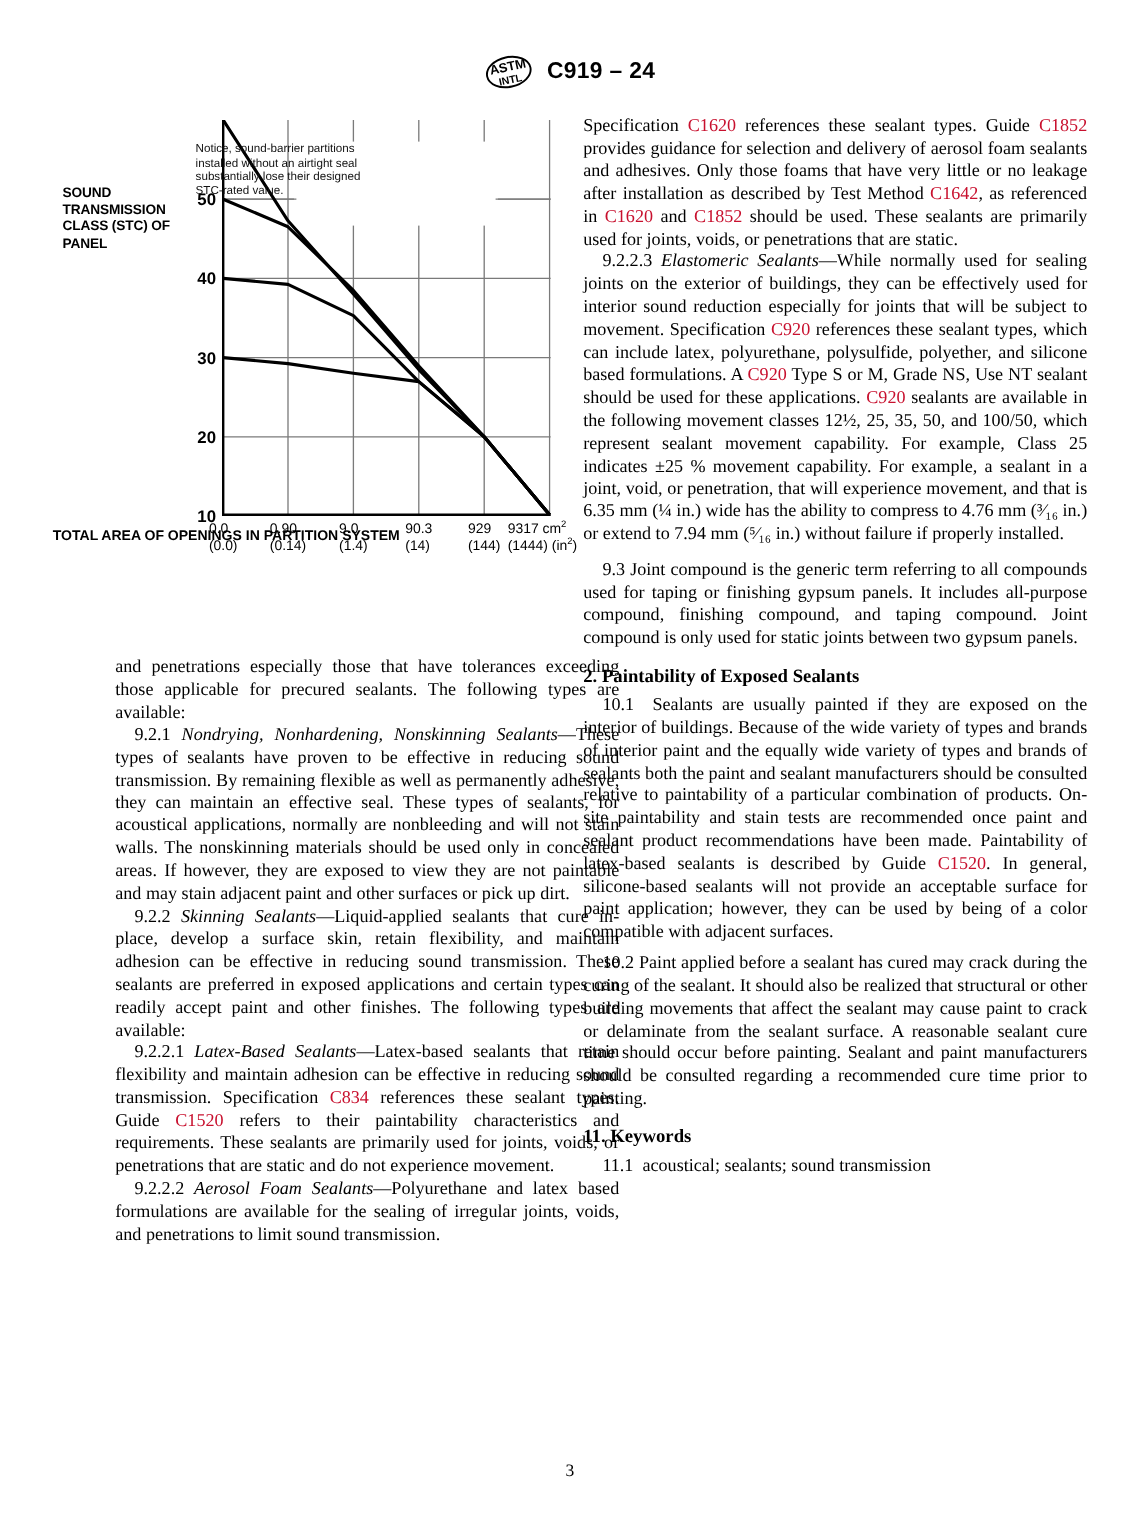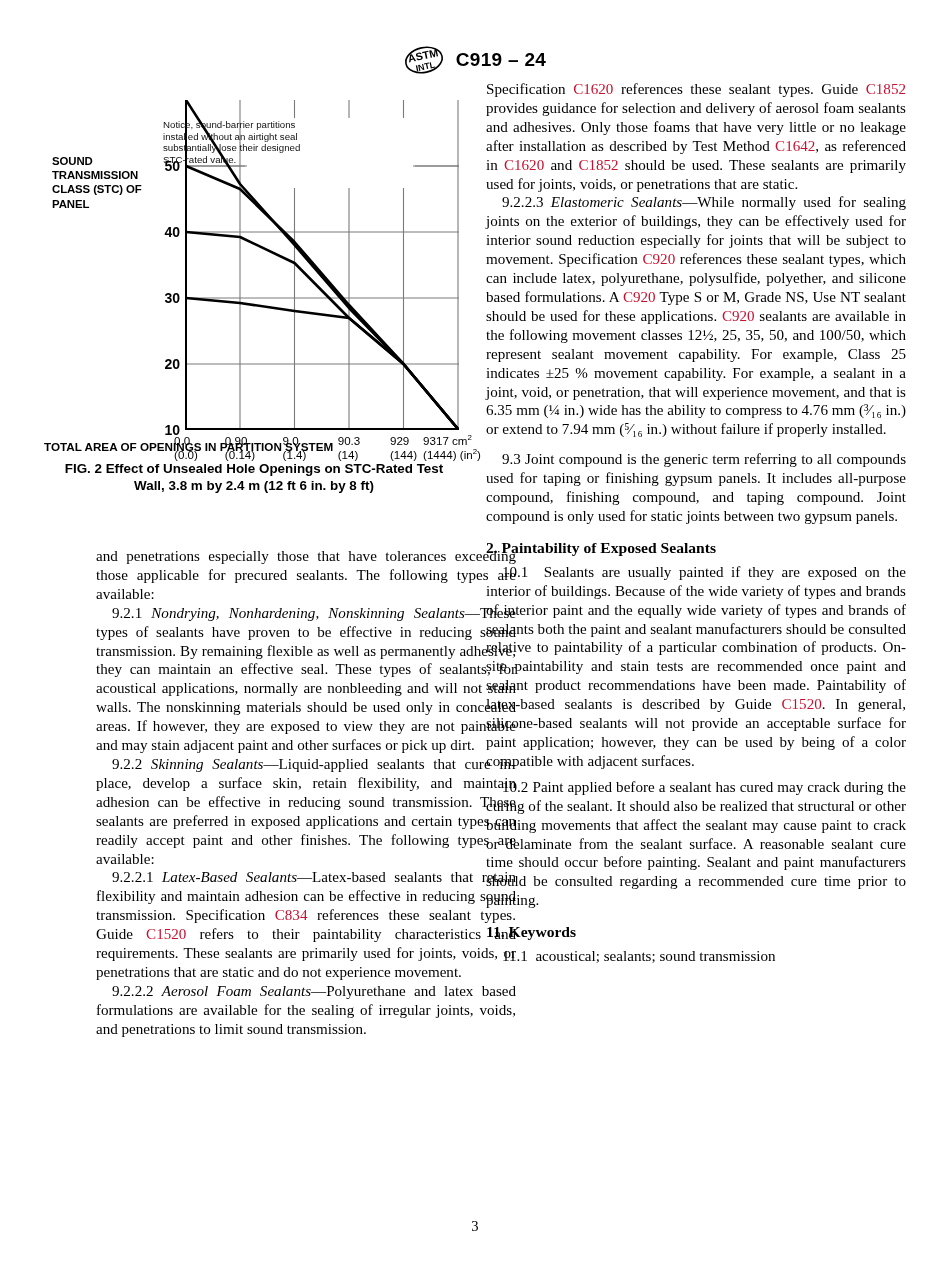--- a/index.html
+++ b/index.html
@@ -13,21 +13,21 @@
   
   .header{position:absolute;left:0;top:44px;width:950px;text-align:center;}
   .header-inner{display:inline-flex;align-items:center;gap:12px;}
   .astm-logo{width:40px;height:32px;display:block;}
   .doc-code{
     font-family:"Liberation Sans",sans-serif;font-weight:bold;
     font-size:19px;letter-spacing:.3px;
   }
 
   
-  .col{position:absolute;top:80px;width:420px;}
+  .col{position:absolute;top:96px;width:420px;}
   .col-left{left:56px;margin-left:40px;}
   .col-right{left:486px;}
 
   p.body{
     margin:0 0 0 0;
     font-size:15.1px;line-height:18.9px;
     text-align:justify;text-justify:inter-word;
     hyphens:none;
   }
   p.body + p.body{margin-top:0;}
@@ -185,21 +185,20 @@
         </span>
         <span class="xlab" style="left:267px">
           <span>9317 cm<sup>2</sup></span>
           <span class="l2">(1444) (in<sup>2</sup>)</span>
         </span>
       </div>
 
       <div class="note">Notice, sound-barrier partitions installed without an airtight seal substantially lose their designed STC-rated value.</div>
 
       <div class="fig-xtitle">TOTAL AREA OF OPENINGS IN PARTITION SYSTEM</div>
-      <div class="fig-cap">FIG. 2  Effect of Unsealed Hole Openings on STC-Rated Test Wall, 3.8 m by 2.4 m (12 ft 6 in. by 8 ft)</div>
     </div>
   </div>
 
   <div class="col col-left" style="top:547px">
 
     <p class="body">and penetrations especially those that have tolerances exceeding those applicable for precured sealants. The following types are available:</p>
 
     <p class="body ind">
       <span>9.2.1</span><span>&nbsp;</span><span class="it">Nondrying, Nonhardening, Nonskinning Sealants</span><span>—These types of sealants have proven to be effective in reducing sound transmission. By remaining flexible as well as permanently adhesive, they can maintain an effective seal. These types of sealants, for acoustical applications, normally are nonbleeding and will not stain walls. The nonskinning materials should be used only in concealed areas. If however, they are exposed to view they are not paintable and may stain adjacent paint and other surfaces or pick up dirt.</span>
     </p>

